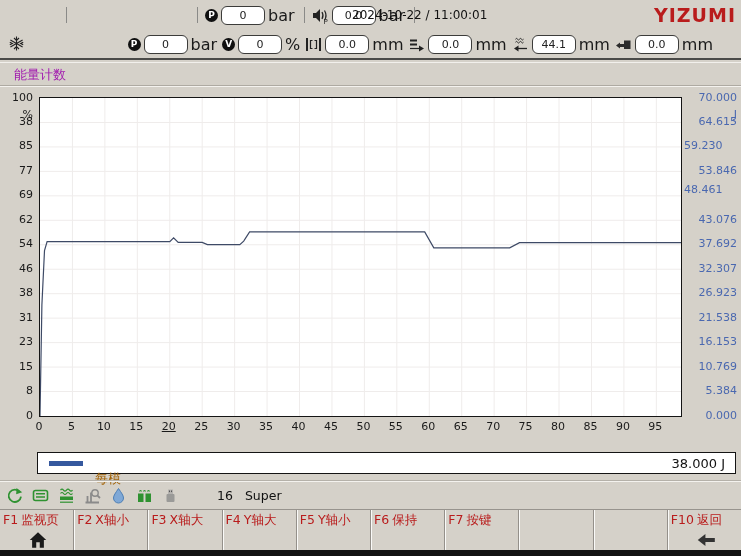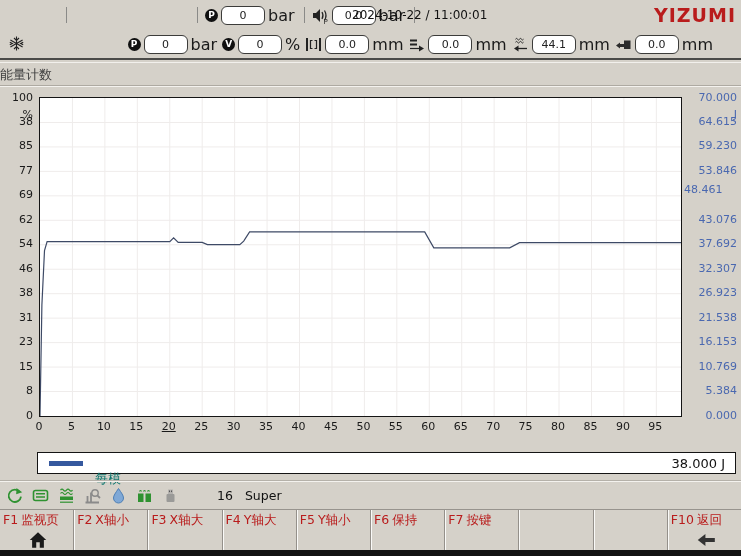--- a/index.html
+++ b/index.html
@@ -15,34 +15,34 @@
   .fieldbox{min-width:38px;height:17px;background:#fff;border:1px solid #3c3c3a;border-radius:6px;font-size:11px;line-height:17px;text-align:center;color:#222;padding:0 2px;}
   .unit{font-size:16px;color:#1a1a1a;margin-right:2px;}
   .cicon{width:13px;height:13px;border-radius:50%;background:#101010;color:#fff;font-size:9px;font-weight:bold;display:inline-flex;align-items:center;justify-content:center;flex:none;}
   .icon17{width:17px;height:17px;display:inline-block;flex:none;}
   .icon17 svg{width:17px;height:17px;display:block;}
   .datetime{position:absolute;left:352px;top:8px;font-size:12px;color:#111;}
   .logo{position:absolute;right:5px;top:4px;font-size:19px;font-weight:bold;letter-spacing:1px;color:#b91c1c;}
   #snowflake-slot{position:absolute;left:8px;top:5px;}
 
   
-  .titlebar{position:absolute;top:62px;left:0;width:741px;height:24px;font-size:13px;line-height:24px;color:#404040;padding-left:0;box-sizing:border-box;border-top:1px solid #f2f0ec;border-bottom:1px solid #aeaaa2;box-shadow:0 1px 0 #f4f2ee;}
+  .titlebar{position:absolute;top:62px;left:0;width:741px;height:24px;font-size:13px;line-height:24px;color:#a21caf;padding-left:14px;box-sizing:border-box;border-top:1px solid #f2f0ec;border-bottom:1px solid #aeaaa2;box-shadow:0 1px 0 #f4f2ee;}
 
   
   .chart-wrap{position:absolute;top:88px;left:0;width:741px;height:304px;padding-left:28px;}
   #plot{position:absolute;left:39px;top:9px;background:#fff;border:1px solid #151515;}
   .ylab{position:absolute;font-size:11px;line-height:13px;color:#1a1a1a;}
   .ylab.right{color:#4a68b0;}
   .xlab{position:absolute;top:332px;font-size:11px;color:#1a1a1a;text-align:center;width:28px;}
   .axis-unit{position:absolute;font-size:11px;color:#1a1a1a;}
 
   
   .legend{position:absolute;top:452px;left:37px;width:699px;height:22px;background:#fff;border:1px solid #141414;box-sizing:border-box;display:flex;align-items:center;}
   .swatch{width:34px;height:5px;margin-left:11px;flex:none;}
-  .legend-label{margin-left:12px;font-size:13px;color:#0f766e;margin-top:32px;}
+  .legend-label{margin-left:12px;font-size:13px;color:#a16207;margin-top:32px;}
   .legend-value{margin-left:auto;margin-right:10px;font-size:13px;color:#111;}
 
   .hline481{position:absolute;top:480px;left:0;width:741px;height:1px;background:#b5b1a9;box-shadow:0 1px 0 #f4f2ee;}
 
   
   .statusrow{position:absolute;top:484px;left:6px;height:22px;display:flex;align-items:center;}
   #status-icons{display:flex;align-items:center;gap:9px;}
   .count{margin-left:38px;font-size:12.5px;color:#111;}
   .mode{margin-left:12px;font-size:12.5px;color:#111;}
 
@@ -186,21 +186,21 @@
         <div class="ylab" style="top: 222.654px; left: 0px; width: 33px; text-align: right;">31</div>
         <div class="ylab" style="top: 247.115px; left: 0px; width: 33px; text-align: right;">23</div>
         <div class="ylab" style="top: 271.577px; left: 0px; width: 33px; text-align: right;">15</div>
         <div class="ylab" style="top: 296.038px; left: 0px; width: 33px; text-align: right;">8</div>
         <div class="ylab" style="top: 320.5px; left: 0px; width: 33px; text-align: right;">0</div>
         <div class="axis-unit" style="top: 20px; left: 0px; width: 33px; text-align: right;">%</div>
       </div>
     <div id="right-labels">
         <div class="ylab right" style="top: 2.5px; left: 684px; width: 53px; text-align: right;">70.000</div>
         <div class="ylab right" style="top: 26.9615px; left: 684px; width: 53px; text-align: right;">64.615</div>
-        <div class="ylab right" style="top: 51.4231px; left: 684px; width: 53px; text-align: right;">59.230</div>
+        <div class="ylab right" style="top: 51.4231px; left: 684px; width: 53px; text-align: left;">59.230</div>
         <div class="ylab right" style="top: 75.8846px; left: 684px; width: 53px; text-align: right;">53.846</div>
         <div class="ylab right" style="top: 95px; left: 684px; width: 53px; text-align: left;">48.461</div>
         <div class="ylab right" style="top: 124.808px; left: 684px; width: 53px; text-align: right;">43.076</div>
         <div class="ylab right" style="top: 149.269px; left: 684px; width: 53px; text-align: right;">37.692</div>
         <div class="ylab right" style="top: 173.731px; left: 684px; width: 53px; text-align: right;">32.307</div>
         <div class="ylab right" style="top: 198.192px; left: 684px; width: 53px; text-align: right;">26.923</div>
         <div class="ylab right" style="top: 222.654px; left: 684px; width: 53px; text-align: right;">21.538</div>
         <div class="ylab right" style="top: 247.115px; left: 684px; width: 53px; text-align: right;">16.153</div>
         <div class="ylab right" style="top: 271.577px; left: 684px; width: 53px; text-align: right;">10.769</div>
         <div class="ylab right" style="top: 296.038px; left: 684px; width: 53px; text-align: right;">5.384</div>

